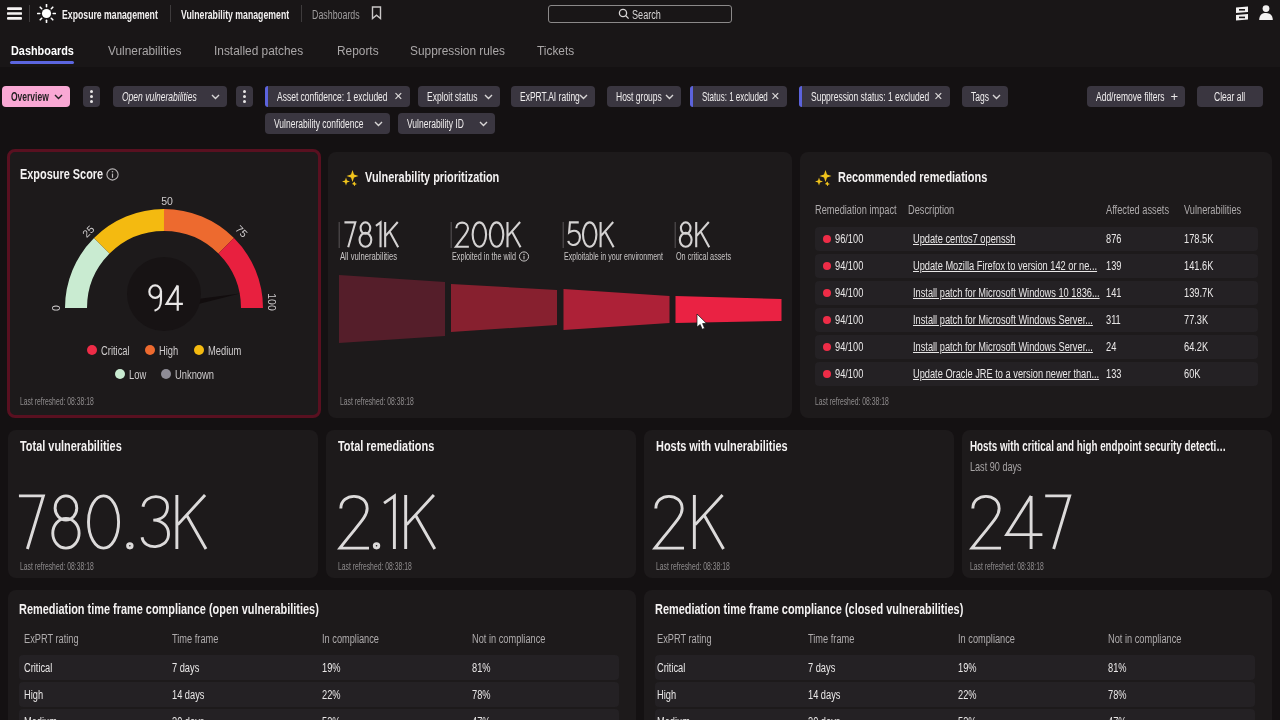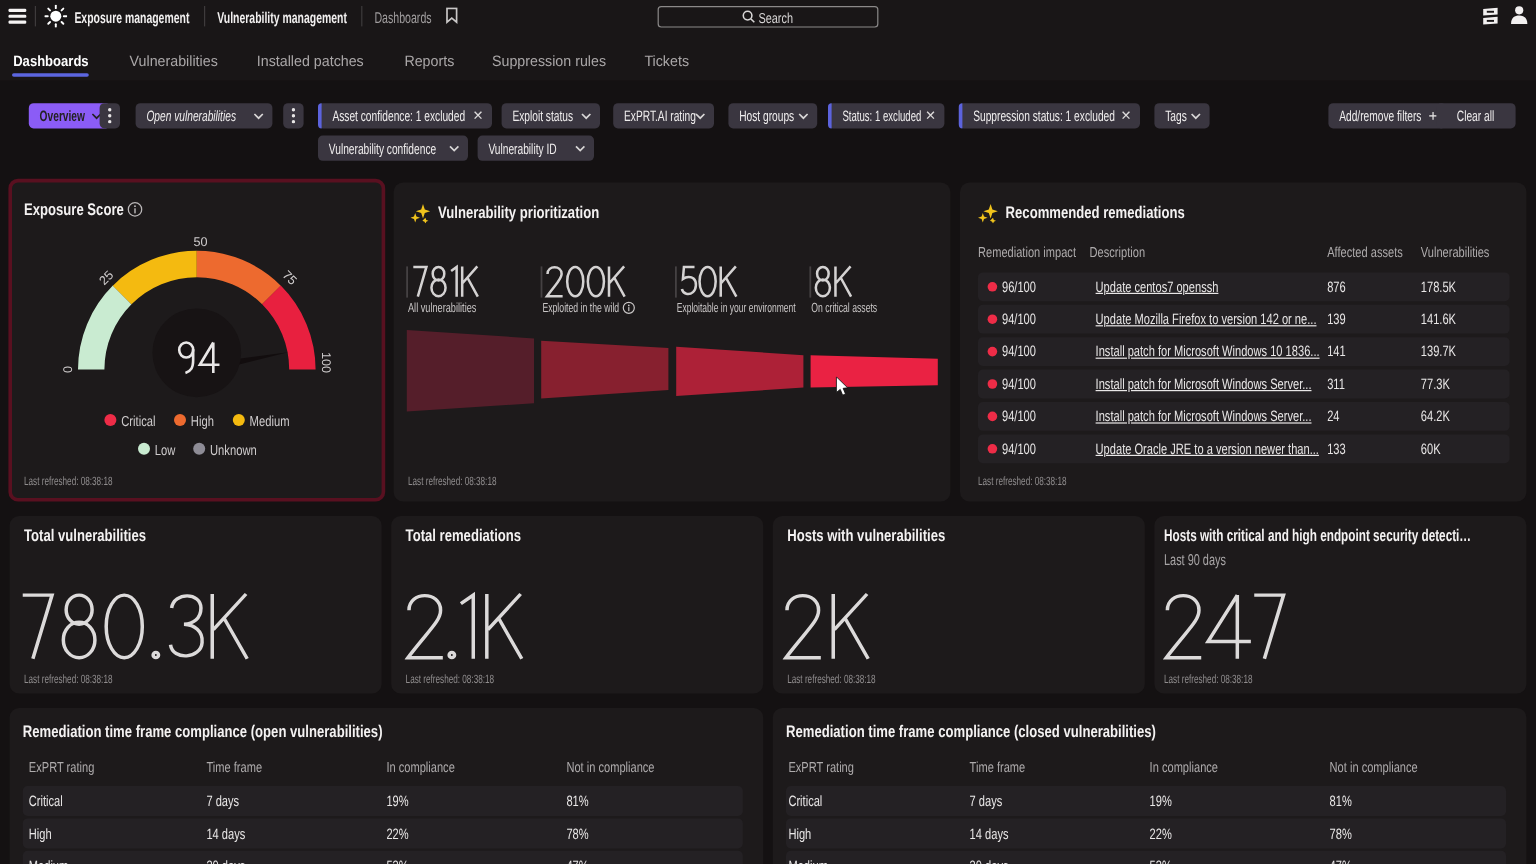--- a/index.html
+++ b/index.html
@@ -84,21 +84,21 @@
 </svg>
 
 <div class="tab on" style="left:11px">Dashboards</div>
 <div class="abs" style="left:10px;top:61px;width:64px;height:3px;background:#5c66e0;border-radius:2px"></div>
 <div class="tab" style="left:108px">Vulnerabilities</div>
 <div class="tab" style="left:214px">Installed patches</div>
 <div class="tab" style="left:337px">Reports</div>
 <div class="tab" style="left:410px">Suppression rules</div>
 <div class="tab" style="left:537px">Tickets</div>
 
-<div class="chip" style="left:24px;width:68px;background:#8b5cf6;">
+<div class="chip" style="left:2px;width:68px;background:#f9a8d4;">
       <span class="t" style="color:#232122;font-weight:bold;">Overview</span>
   <svg class="chev" width="9" height="6" viewBox="0 0 9 6">
         <path d="M1 1 L4.5 4.5 L8 1" fill="none" stroke="#232122" stroke-width="1.4"></path>
       </svg>
 </div>
 <div class="chip" style="left:83px;width:17px;">
   <svg style="position:absolute;left:7px;top:4px" width="3" height="13" viewBox="0 0 3 13">
         <g fill="#e8e6e6">
           <circle cx="1.5" cy="1.5" r="1.5"></circle>
           <circle cx="1.5" cy="6.5" r="1.5"></circle>
@@ -154,21 +154,21 @@
       <span class="bar"></span>
       <span class="t" style="left:12px">Suppression status: 1 excluded</span>
       <span class="xx">✕</span>
     </div>
 <div class="chip" style="left:962px;width:46px;">
       <span class="t">Tags</span>
       <svg class="chev" width="9" height="6" viewBox="0 0 9 6">
         <path d="M1 1 L4.5 4.5 L8 1" fill="none" stroke="#d8d6d6" stroke-width="1.4"></path>
       </svg>
     </div>
-<div class="chip" style="left:1087px;width:98px;margin-left:20px;">
+<div class="chip" style="left:1087px;width:98px;">
       <span class="t">Add/remove filters</span>
       <span style="position:absolute;right:7px;top:3px;font-size:13px;color:#e8e6e6">+</span>
     </div>
 <div class="chip" style="left:1197px;width:66px;">
       <span class="t" style="left:17px">Clear all</span>
     </div>
 <div class="chip" style="left:265px;top:113px;width:125px;">
       <span class="t">Vulnerability confidence</span>
       <svg class="chev" width="9" height="6" viewBox="0 0 9 6">
         <path d="M1 1 L4.5 4.5 L8 1" fill="none" stroke="#d8d6d6" stroke-width="1.4"></path>

